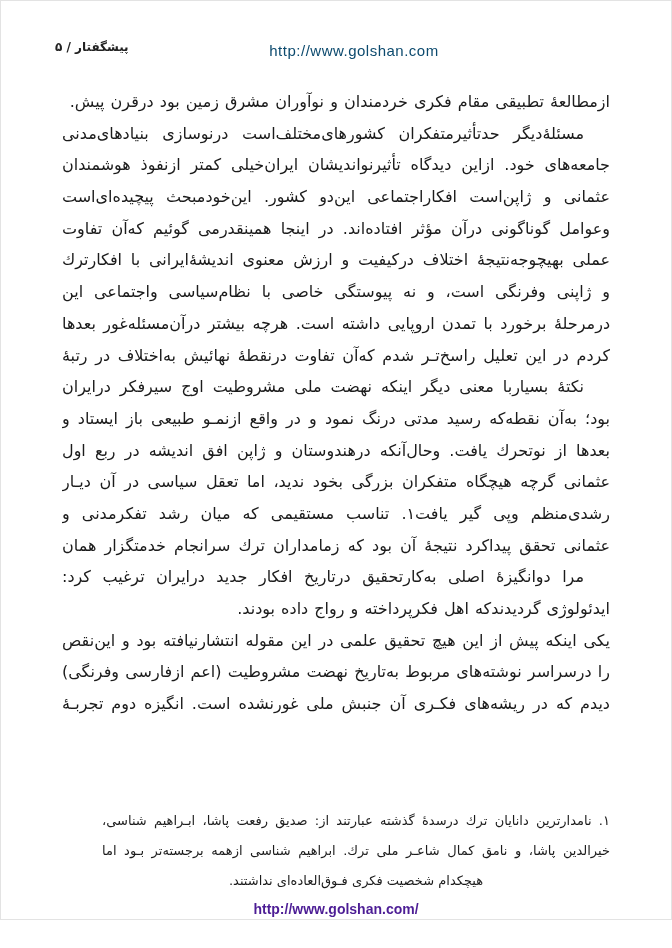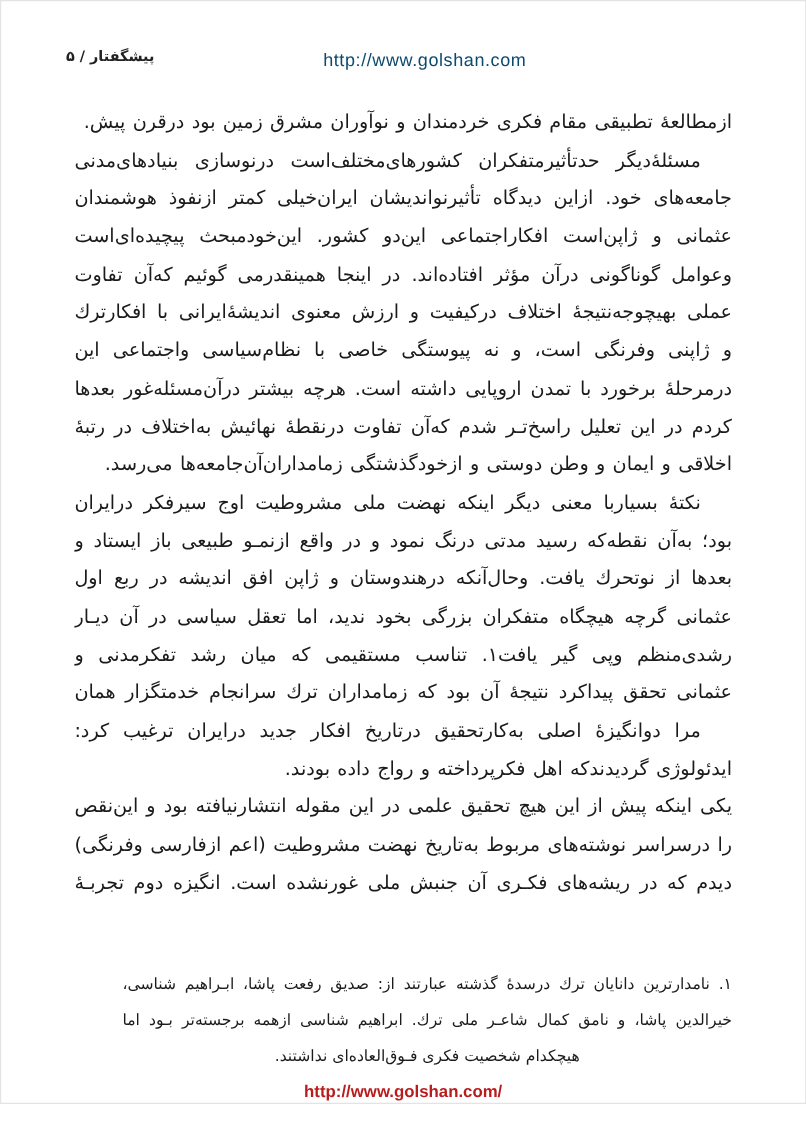--- a/index.html
+++ b/index.html
@@ -86,21 +86,21 @@
   
   .footer-url {
     position: absolute;
     top: 901px;
     left: 0;
     right: 0;
     text-align: center;
     font-family: "Liberation Sans", sans-serif;
     font-size: 14px;
     font-weight: bold;
-    color: #b91c1c;
+    color: #4c1d95;
   }
 </style>
 </head>
 <body>
 
 <div class="page">
 
   <span class="header-label">پیشگفتار / ۵</span>
 
   <span class="header-url">http://www.golshan.com</span>
@@ -108,21 +108,20 @@
   <div class="body-text">
     <div class="line natural">ازمطالعهٔ تطبیقی مقام فکری خردمندان و نوآوران مشرق زمین بود درقرن پیش.</div>
     <div class="line indent">مسئلهٔ‌دیگر حدتأثیرمتفکران کشورهای‌مختلف‌است درنوسازی بنیادهای‌مدنی</div>
     <div class="line">جامعه‌های خود. ازاین دیدگاه تأثیرنواندیشان ایران‌خیلی کمتر ازنفوذ هوشمندان</div>
     <div class="line">عثمانی و ژاپن‌است افکار‌اجتماعی این‌دو کشور. این‌خودمبحث پیچیده‌ای‌است</div>
     <div class="line">وعوامل گوناگونی درآن مؤثر افتاده‌اند. در اینجا همینقدرمی گوئیم که‌آن تفاوت</div>
     <div class="line">عملی بهیچوجه‌نتیجهٔ اختلاف درکیفیت و ارزش معنوی اندیشهٔ‌ایرانی با افکارترك</div>
     <div class="line">و ژاپنی وفرنگی است، و نه پیوستگی خاصی با نظام‌سیاسی واجتماعی این کشورها</div>
     <div class="line">درمرحلهٔ برخورد با تمدن اروپایی داشته است. هرچه بیشتر درآن‌مسئله‌غور بعدها</div>
     <div class="line">کردم در این تعلیل راسخ‌تـر شدم که‌آن تفاوت درنقطهٔ نهائیش به‌اختلاف در رتبهٔ</div>
-    <div class="line natural">اخلاقی و ایمان و وطن دوستی و ازخودگذشتگی زمامداران‌آن‌جامعه‌ها می‌رسد.</div>
     <div class="line indent">نکتهٔ بسیاربا معنی دیگر اینکه نهضت ملی مشروطیت اوج سیرفکر درایران</div>
     <div class="line">بود؛ به‌آن نقطه‌که رسید مدتی درنگ نمود و در واقع ازنمـو طبیعی باز ایستاد و</div>
     <div class="line">بعدها از نوتحرك یافت. وحال‌آنکه درهندوستان و ژاپن افق اندیشه در ربع اول</div>
     <div class="line">عثمانی گرچه هیچگاه متفکران بزرگی بخود ندید، اما تعقل سیاسی در آن دیـار</div>
     <div class="line">رشدی‌منظم وپی گیر یافت۱. تناسب مستقیمی که میان رشد تفکرمدنی و نظام‌سیاسی</div>
     <div class="line">عثمانی تحقق پیداکرد نتیجهٔ آن بود که زمامداران ترك سرانجام خدمتگزار همان</div>
     <div class="line indent">مرا دوانگیزهٔ اصلی به‌کارتحقیق درتاریخ افکار جدید درایران ترغیب کرد:</div>
     <div class="line natural">ایدئولوژی گردیدندکه اهل فکرپرداخته و رواج داده بودند.</div>
     <div class="line">یکی اینکه پیش از این هیچ تحقیق علمی در این مقوله انتشارنیافته بود و این‌نقص</div>
     <div class="line">را درسراسر نوشته‌های مربوط به‌تاریخ نهضت مشروطیت (اعم ازفارسی وفرنگی)</div>

